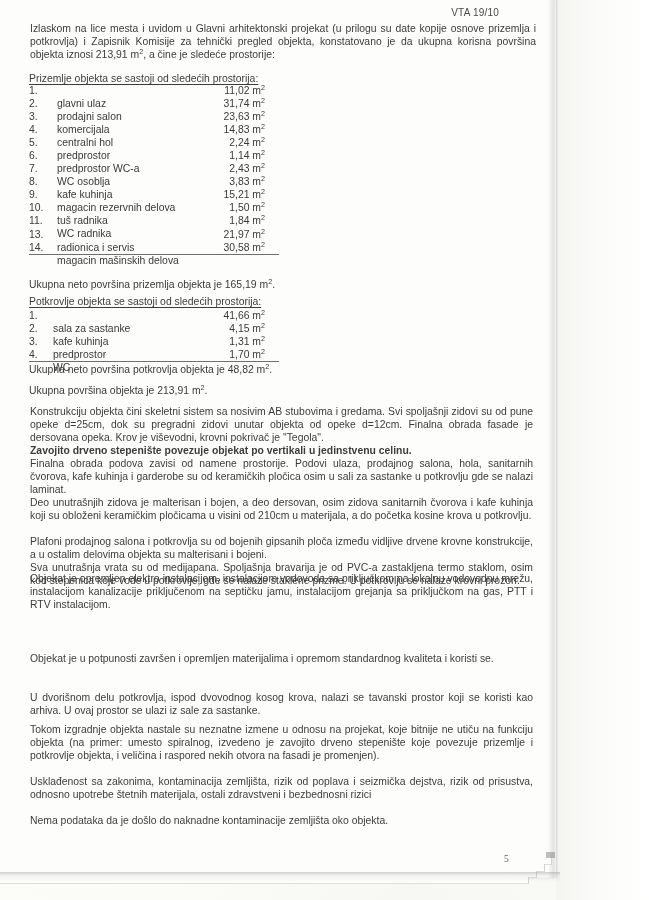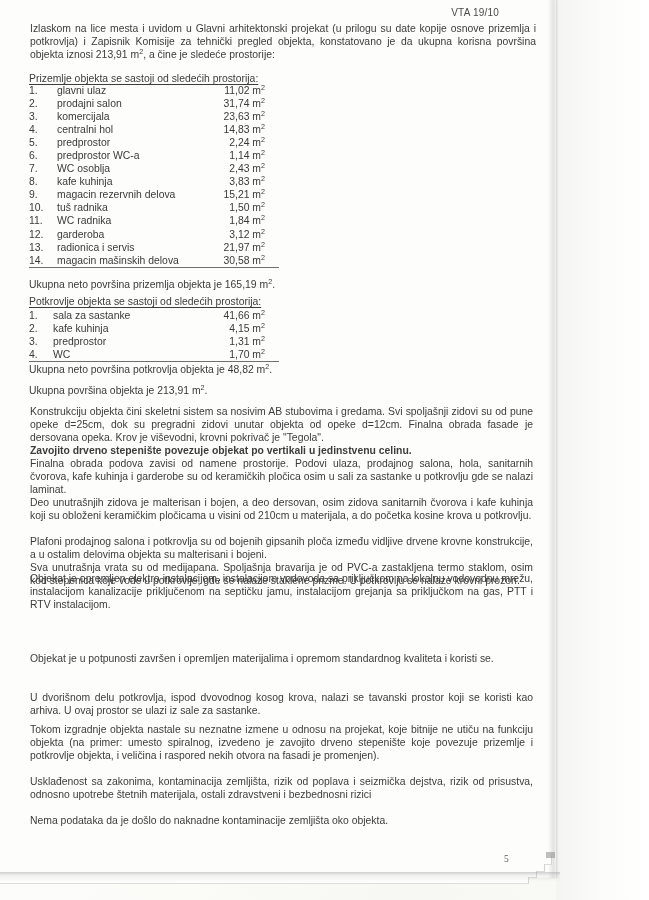--- a/index.html
+++ b/index.html
@@ -107,20 +107,21 @@
   }
   .room .num {
     position: absolute;
     left: 0;
     width: 22px;
     text-align: left;
   }
   .room .nm {
     position: absolute;
     left: 24px;
+    margin-top: 13px;
   }
   .room .ar {
     position: absolute;
     left: 120px;
     width: 116px;
     text-align: right;
   }
   .room.indent .nm { left: 28px; }
   .room.last { border-bottom: 1px solid #6f6f6f; }
 
@@ -213,25 +214,20 @@
         </div>
         <div class="room indent">
           <span class="num">10.</span>
           <span class="nm">tuš radnika</span>
           <span class="ar">1,50 m<sup>2</sup></span>
         </div>
         <div class="room indent">
           <span class="num">11.</span>
           <span class="nm">WC radnika</span>
           <span class="ar">1,84 m<sup>2</sup></span>
-        </div>
-        <div class="room indent">
-          <span class="num">12.</span>
-          <span class="nm">garderoba</span>
-          <span class="ar">3,12 m<sup>2</sup></span>
         </div>
         <div class="room indent">
           <span class="num">13.</span>
           <span class="nm">radionica i servis</span>
           <span class="ar">21,97 m<sup>2</sup></span>
         </div>
         <div class="room indent last">
           <span class="num">14.</span>
           <span class="nm">magacin mašinskih delova</span>
           <span class="ar">30,58 m<sup>2</sup></span>

